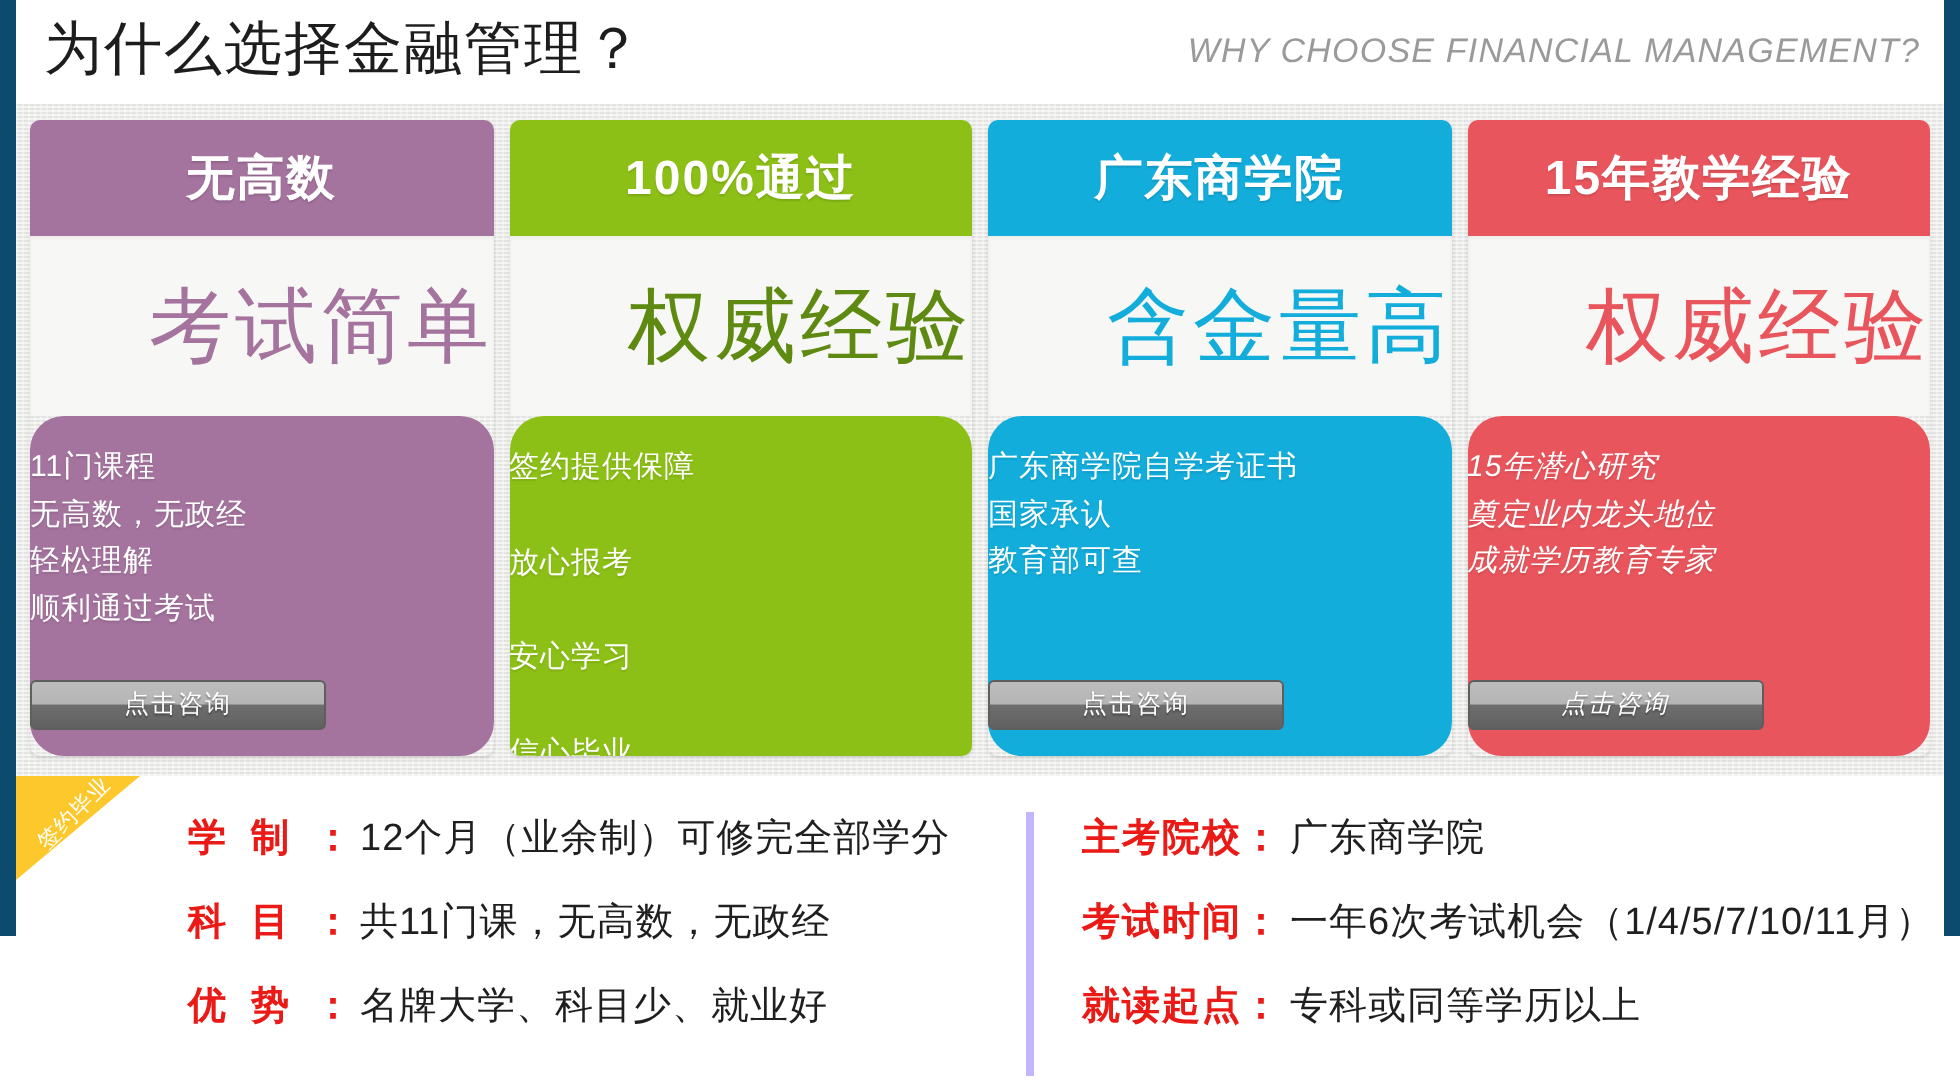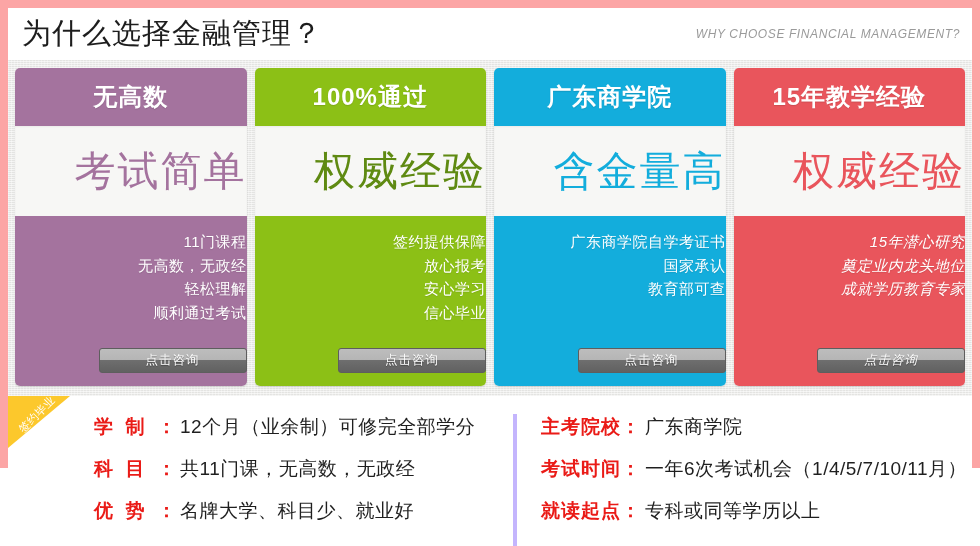--- a/index.html
+++ b/index.html
@@ -11,23 +11,23 @@
     width: 980px;
     height: 546px;
     font-family: "Liberation Sans", "DejaVu Sans", sans-serif;
     overflow: hidden;
     position: relative;
   }
   .page {
     width: 980px;
     height: 468px;
     position: relative;
-    background: #fca5a5;
-    box-sizing: border-box;
-    padding: 8px 8px;
+    background: #0c4a6e;
+    box-sizing: border-box;
+    padding: 0 8px;
   }
 
   
   .header {
     height: 52px;
     display: flex;
     align-items: center;
     justify-content: space-between;
     padding: 0 12px 0 14px;
     box-sizing: border-box;
@@ -36,21 +36,21 @@
   .header-title {
     font-size: 29px;
     color: #1d1d1d;
     letter-spacing: 1px;
     font-weight: 400;
     white-space: nowrap;
     line-height: 1;
     padding-bottom: 2px;
   }
   .header-sub {
-    font-size: 12px;
+    font-size: 17px;
     color: #9a9a9a;
     font-style: italic;
     letter-spacing: 0.6px;
     white-space: nowrap;
   }
 
   
   .strip {
     position: relative;
     height: 336px;
@@ -97,24 +97,25 @@
   .card-panel-text {
     font-size: 41px;
     letter-spacing: 2px;
     line-height: 1;
     font-weight: 400;
   }
   .card-body {
     flex: 1 1 auto;
     display: flex;
     flex-direction: column;
-    align-items: flex-end;
+    align-items: flex-start;
     justify-content: flex-start;
     padding-top: 14px;
     box-sizing: border-box;
+    border-radius: 17px;
   }
   .card-line {
     color: #ffffff;
     font-size: 15px;
     line-height: 23.5px;
     letter-spacing: 0.5px;
     text-align: center;
     white-space: nowrap;
     text-shadow: 0 1px 1px rgba(0,0,0,0.10);
   }
@@ -141,21 +142,21 @@
     box-sizing: border-box;
     text-shadow: 0 1px 1px rgba(0,0,0,0.35);
   }
 
   
   .card.purple .card-head { background: #a4739e; }
   .card.purple .card-body { background: #a4739e; }
   .card.purple .card-panel-text { color: #a4739e; }
 
   .card.green .card-head { background: #8cc016; }
-  .card.green .card-body { background: #8cc016; }
+  .card.green .card-body { background: #8cc016; gap: 24px; }
   .card.green .card-panel-text { color: #5f8a12; }
 
   .card.blue .card-head { background: #13addc; }
   .card.blue .card-body { background: #13addc; }
   .card.blue .card-panel-text { color: #13addc; }
 
   .card.red .card-head { background: #e9555c; }
   .card.red .card-body { background: #e9555c; font-style: italic; }
   .card.red .card-panel-text { color: #e9555c; }
 

